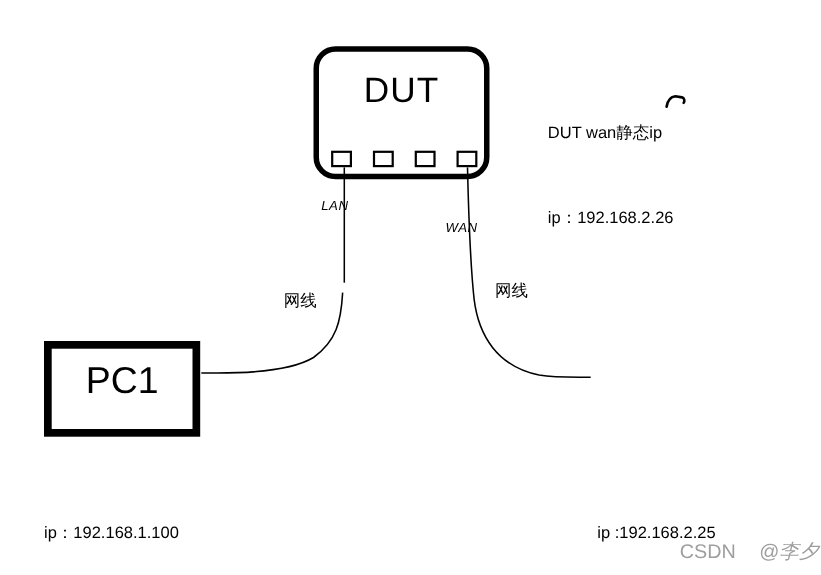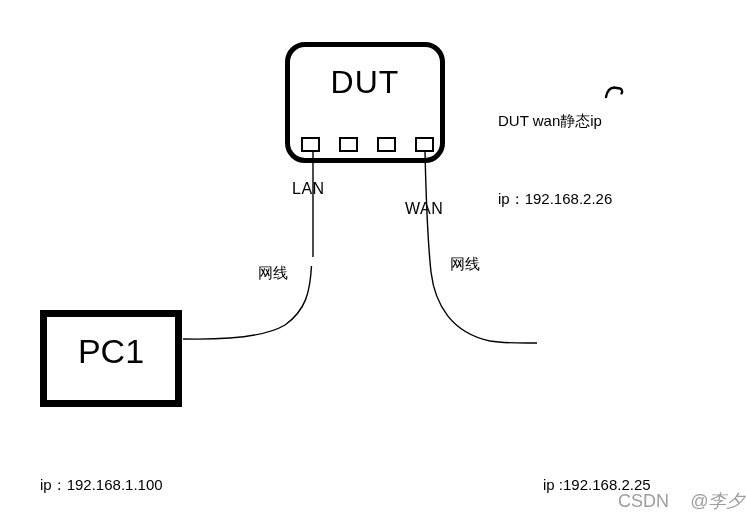--- a/index.html
+++ b/index.html
@@ -35,32 +35,32 @@
     border: 2px solid #000;
     box-sizing: border-box;
     background: #fff;
   }
   .port1 { left: 301px; }
   .port2 { left: 339px; }
   .port3 { left: 377px; }
   .port4 { left: 415px; }
 
   
-  .iface-label { font-size: 16px; letter-spacing: 0.5px; }
+  .iface-label { font-size: 12px; letter-spacing: 0.5px; font-style: italic; }
   .lan-label { left: 292px; top: 180px; }
   .wan-label { left: 405px; top: 200px; }
 
   
   .cable-label { font-size: 15px; }
   .cable-label-left  { left: 258px; top: 264px; }
   .cable-label-right { left: 450px; top: 255px; }
 
   
   .pc-box {
-    width: 142px; height: 97px;
+    width: 142px; height: 87px;
     border: 7px solid #000;
     box-sizing: border-box;
     display: flex;
     align-items: center;
     justify-content: center;
     padding-bottom: 14px;
   }
   .pc1-box { left: 40px;  top: 310px; }
   .pc2-box { left: 538px; top: 310px; }
   .pc-label { font-size: 34px; }

